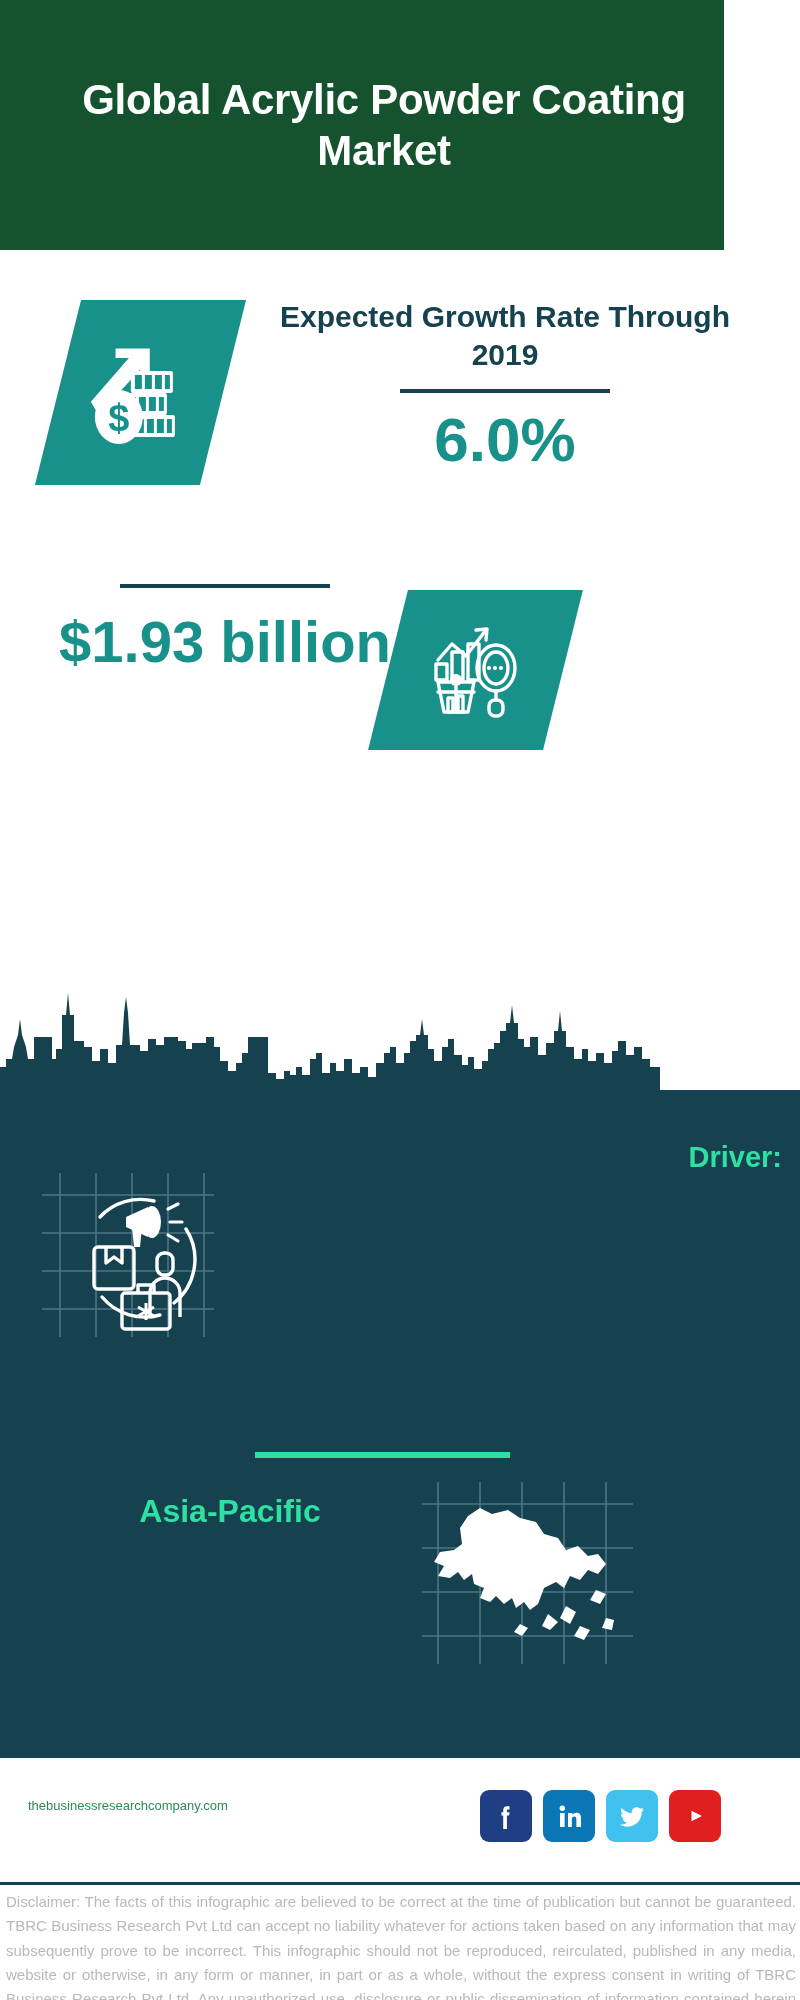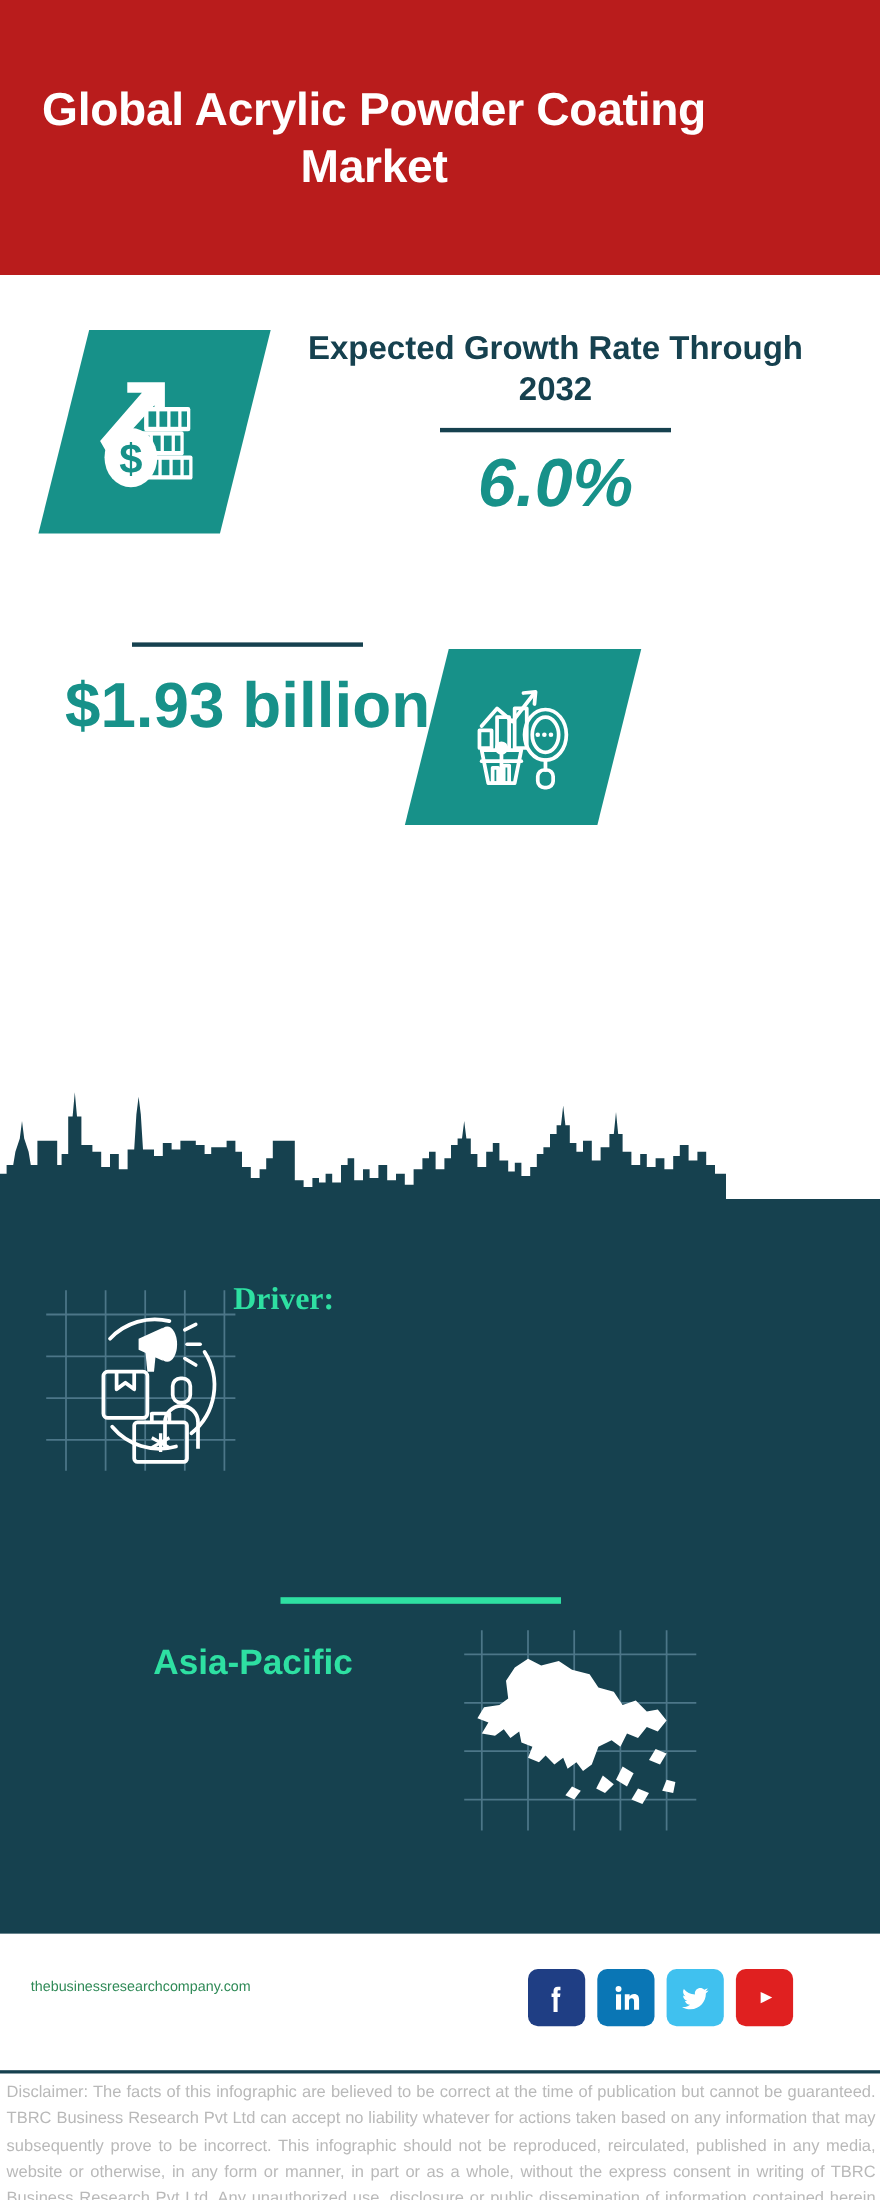--- a/index.html
+++ b/index.html
@@ -6,23 +6,23 @@
   body{
     width:800px;height:2000px;
     background:#ffffff;
     font-family:"Liberation Sans",sans-serif;
     overflow:hidden;
   }
   .page{position:relative;width:800px;height:2000px;overflow:hidden;background:#ffffff;}
 
   
   .header{
-    position:absolute;left:0;top:0;width:800px;height:250px;
-    background:#b91c1c;
-    display:flex;align-items:center;justify-content:flex-start;
+    position:absolute;left:0;top:0;width:724px;height:250px;
+    background:#14532d;
+    display:flex;align-items:center;justify-content:flex-end;
   }
   .header-title{
     color:#ffffff;
     font-size:42px;
     font-weight:bold;
     line-height:1.22;
     text-align:center;
     letter-spacing:-0.3px;
     width:680px;
   }
@@ -44,39 +44,39 @@
   .stat1-text{
     position:absolute;left:270px;top:298px;width:470px;text-align:center;
   }
   .stat-label{
     color:#16414f;font-size:30px;font-weight:bold;line-height:1.28;
   }
   .rule-dark{
     width:210px;height:4px;background:#16414f;margin:14px auto 0 auto;border:0;
   }
   .stat-value{
-    color:#179189;font-size:62px;font-weight:bold;line-height:1.05;margin-top:14px;font-style:italic;
+    color:#179189;font-size:62px;font-weight:bold;line-height:1.05;margin-top:14px;
   }
 
   
   .stat2-text{position:absolute;left:40px;top:570px;width:370px;text-align:center;}
   .stat2-badge{left:388px;top:590px;width:175px;height:160px;}
   .stat2-value{color:#179189;font-size:58px;font-weight:bold;line-height:1.05;margin-top:24px;}
 
   
   .dark-body{
     position:absolute;left:0;top:1090px;width:800px;height:668px;background:#16414f;
   }
   .skyline{
     position:absolute;left:0;top:975px;width:800px;height:120px;display:block;
   }
 
   
   .driver-icon{position:absolute;left:38px;top:1165px;width:180px;height:180px;}
-  .driver-text{position:absolute;left:212px;top:1164px;width:570px;text-align:left;font-family:Liberation Serif, serif;}
+  .driver-text{position:absolute;left:212px;top:1140px;width:570px;text-align:right;}
   .driver-head{color:#2ee0a2;font-size:29px;font-weight:bold;line-height:1.2;}
   .driver-body{color:#ffffff;font-size:24px;font-weight:bold;line-height:1.33;margin-top:8px;}
 
   .rule-green{
     position:absolute;left:255px;top:1452px;width:255px;height:6px;background:#2ee0a2;
   }
 
   
   .region-text{position:absolute;left:40px;top:1492px;width:380px;text-align:center;}
   .region-head{color:#2ee0a2;font-size:32px;font-weight:bold;line-height:1.2;}
@@ -135,21 +135,21 @@
           <rect x="60" y="84" width="7" height="14" fill="#179189"></rect>
           <rect x="70" y="84" width="7" height="14" fill="#179189"></rect>
           <rect x="80" y="84" width="5" height="14" fill="#179189"></rect>
           <ellipse cx="32" cy="82" rx="24" ry="27" fill="#ffffff"></ellipse>
           <text x="32" y="96" font-size="38" font-weight="bold" fill="#179189" text-anchor="middle" font-family="Liberation Sans, sans-serif">$</text>
         </g>
       </svg>
     </span>
   </div>
   <div class="stat1-text">
-    <div class="stat-label">Expected Growth Rate Through 2032</div>
+    <div class="stat-label">Expected Growth Rate Through 2019</div>
     <hr class="rule-dark">
     <div class="stat-value">6.0%</div>
   </div>
 
   <div class="stat2-text">
     <hr class="rule-dark">
     <div class="stat2-value">$1.93 billion</div>
   </div>
   <div class="para stat2-badge">
     <span class="ico">

